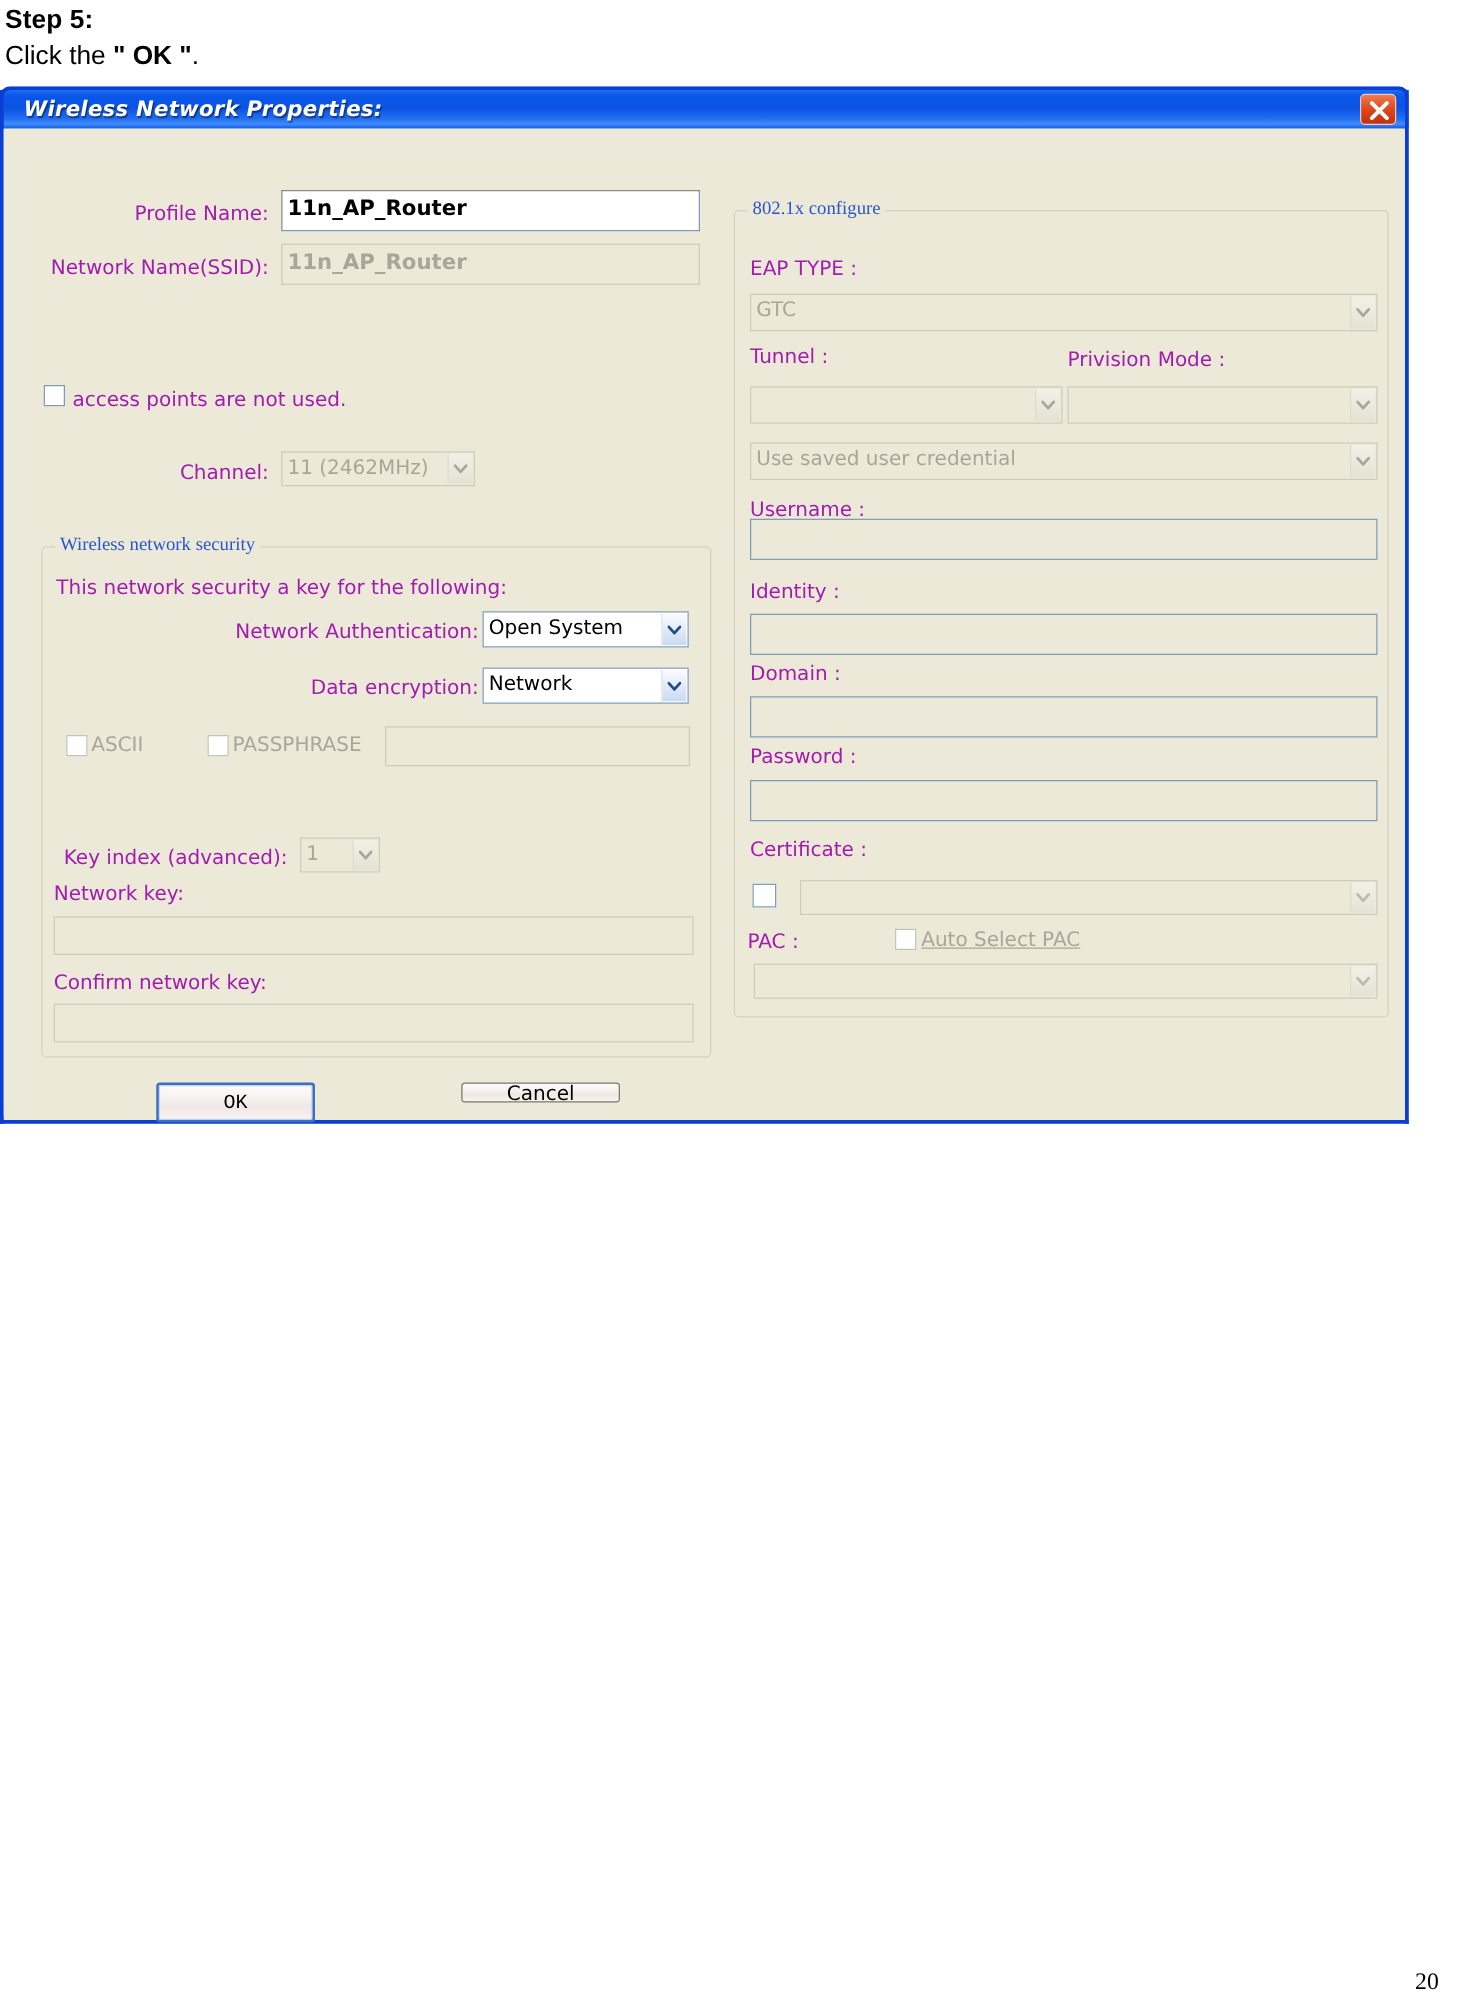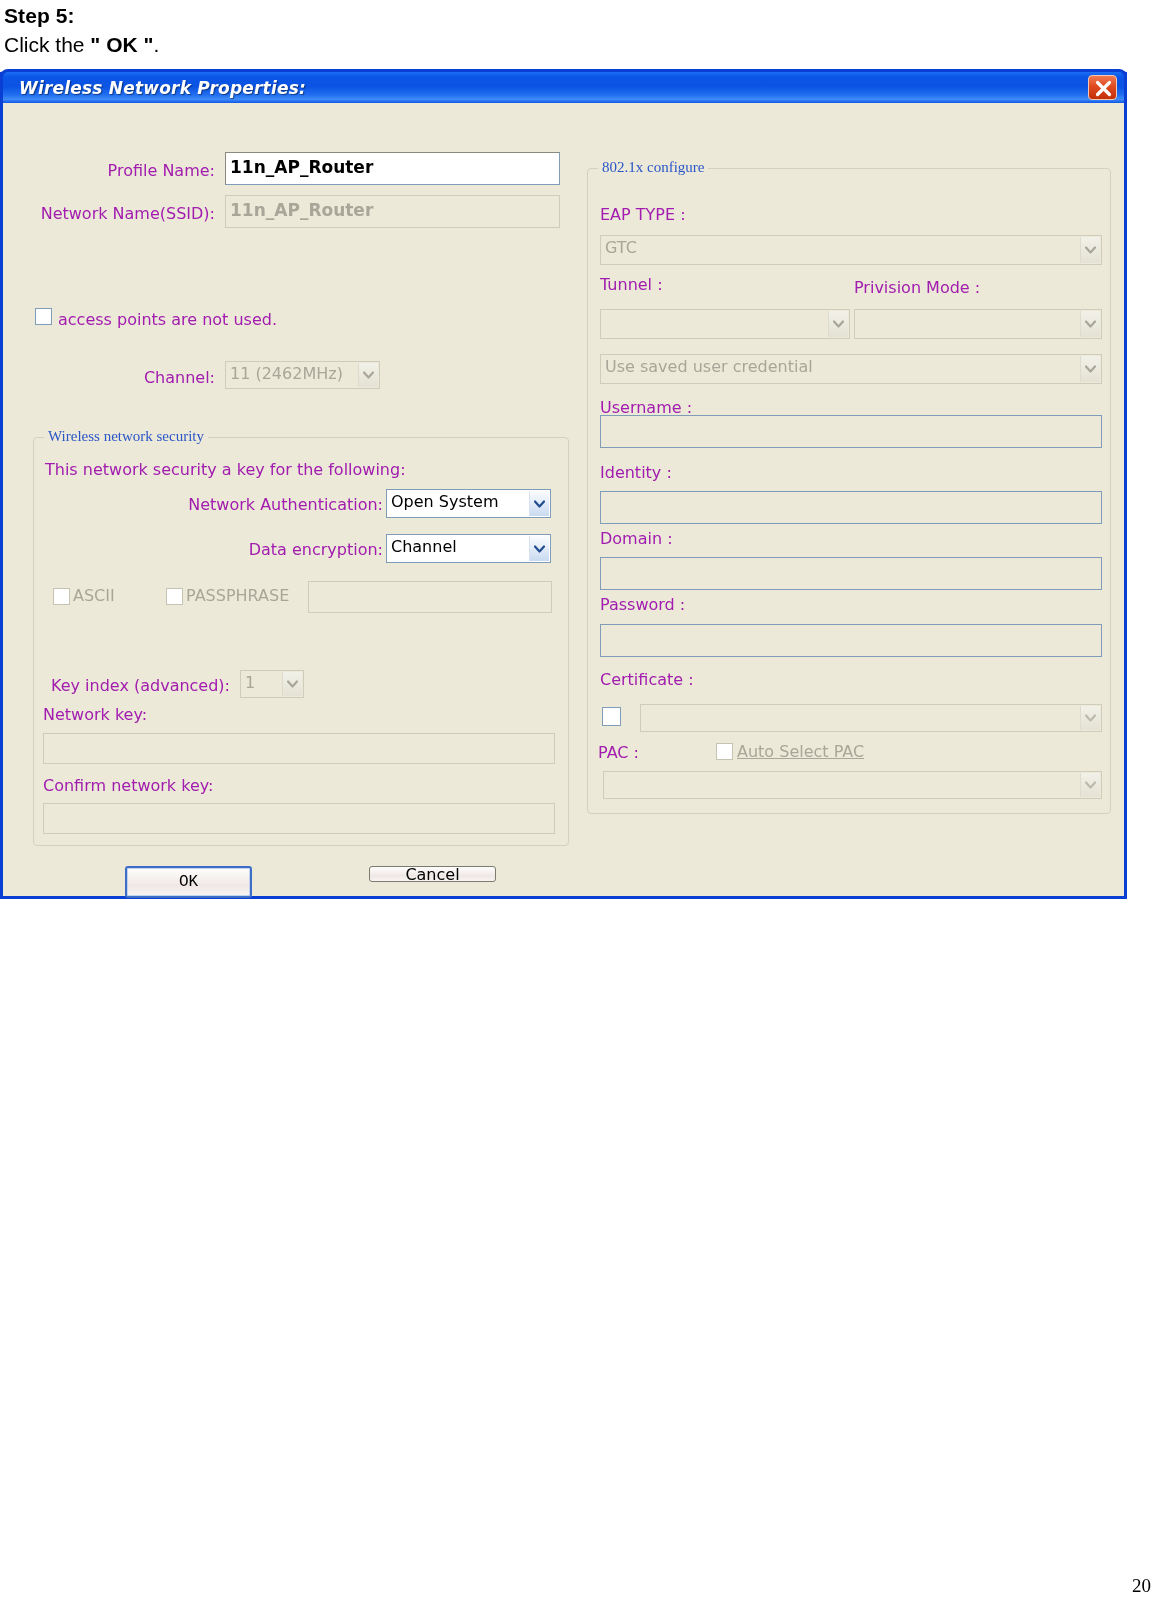--- a/index.html
+++ b/index.html
@@ -281,21 +281,21 @@
       <span>Open System</span>
       <span class="arrow">
         <svg class="chev" width="11" height="8" viewBox="0 0 11 8">
           <path d="M1 1.5 L5.5 6.5 L10 1.5" fill="none" stroke="#1f4d8f" stroke-width="2.2" stroke-linecap="round" stroke-linejoin="round"></path>
         </svg>
       </span>
     </div>
 
     <div class="lbl r" style="left:140px; top:437px; width:240px;">Data encryption:</div>
     <div class="combo" style="left:383px; top:431px; width:165px; height:29px;">
-      <span>Channel</span>
+      <span>Network</span>
       <span class="arrow">
         <svg class="chev" width="11" height="8" viewBox="0 0 11 8">
           <path d="M1 1.5 L5.5 6.5 L10 1.5" fill="none" stroke="#1f4d8f" stroke-width="2.2" stroke-linecap="round" stroke-linejoin="round"></path>
         </svg>
       </span>
     </div>
 
     <div class="cbox disabled" style="left:50px; top:485px;"></div>
     <div class="lbl dim" style="left:70px; top:483px;">ASCII</div>
 

